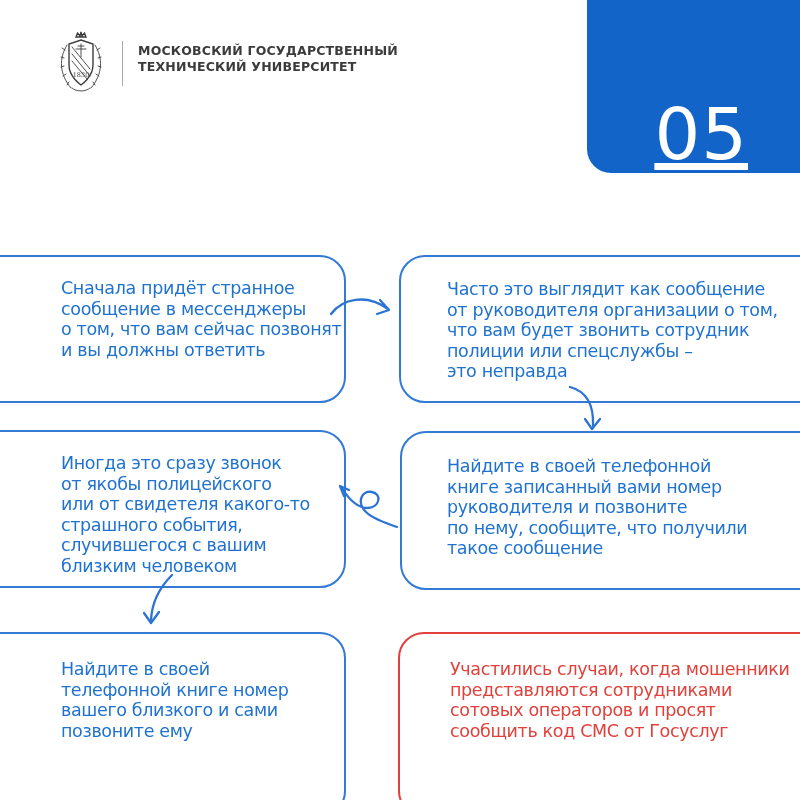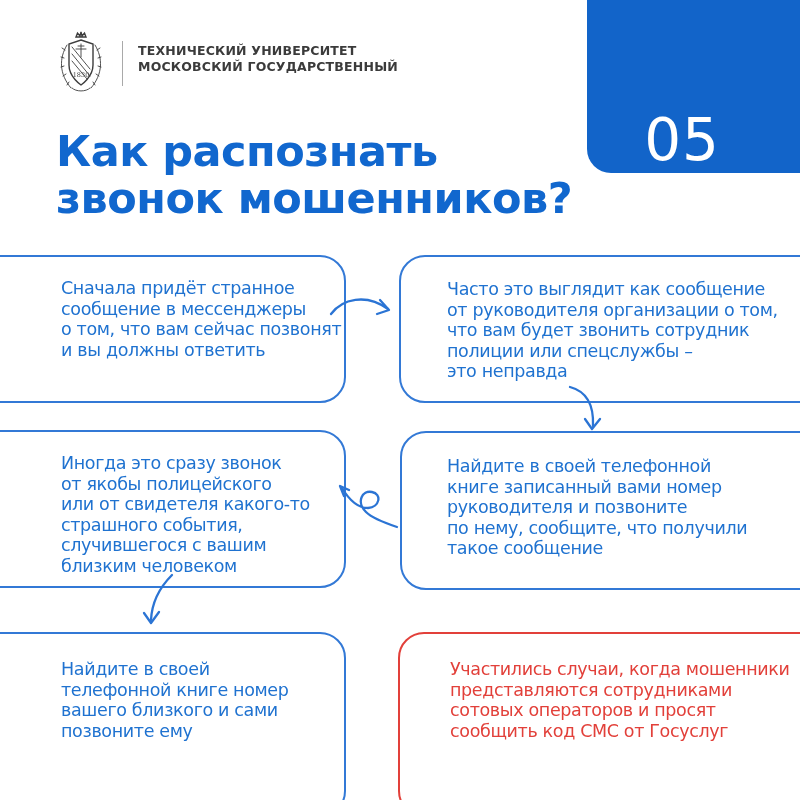--- a/index.html
+++ b/index.html
@@ -14,21 +14,21 @@
     position:absolute;left:138px;top:43px;
     font-size:12.5px;font-weight:bold;line-height:15.5px;color:#3b3b3b;letter-spacing:.2px;
   }
   
   .badge{
     position:absolute;left:587px;top:0;width:213px;height:173px;background:#1264C9;
     border-bottom-left-radius:24px;
     display:flex;align-items:flex-end;justify-content:flex-end;
   }
   .badge span{
-    color:#ffffff;font-size:58px;line-height:.92;padding:0 80px 6px 0;letter-spacing:1px;
+    color:#ffffff;font-size:72px;line-height:.92;padding:0 52px 6px 0;letter-spacing:1px;text-decoration:underline;
   }
   
   .title{
     position:absolute;left:56px;top:128px;margin:0;
     font-size:43px;line-height:47px;font-weight:bold;color:#1167CE;letter-spacing:-.5px;
   }
   .title span{display:block;}
   
   .card{
     position:absolute;background:#ffffff;border:2px solid #3379D6;border-radius:26px;box-sizing:border-box;
@@ -73,32 +73,28 @@
 
     <path d="M25,10 L37,14 L37,35 C37,47 25,55 25,55 C25,55 13,47 13,35 L13,14 Z"></path>
     <path class="fine" d="M16,17 L34,39 M16,24 L34,46 M16,31 L31,49"></path>
     <path class="fine" d="M25,14 L25,27 M20,19 L30,19 M22,16 L28,16"></path>
     <text x="25" y="47" text-anchor="middle">1830</text>
 
     <path class="fine" d="M16,58 C20,62 30,62 34,58"></path>
   </svg>
   <div class="logo-divider"></div>
   <div class="uni-name">
+    <div>МОСКОВСКИЙ ГОСУДАРСТВЕННЫЙ</div>
     <div>ТЕХНИЧЕСКИЙ УНИВЕРСИТЕТ</div>
-    <div>МОСКОВСКИЙ ГОСУДАРСТВЕННЫЙ</div>
   </div>
 
   <div class="badge">
     <span>05</span>
   </div>
 
-  <h1 class="title">
-    <span>Как распознать</span>
-    <span>звонок мошенников?</span>
-  </h1>
 
   <section class="card card-1">
     <p>Сначала придёт странное
 сообщение в мессенджеры
 о том, что вам сейчас позвонят
 и вы должны ответить</p>
   </section>
   <section class="card card-2">
     <p>Часто это выглядит как сообщение
 от руководителя организации о том,

